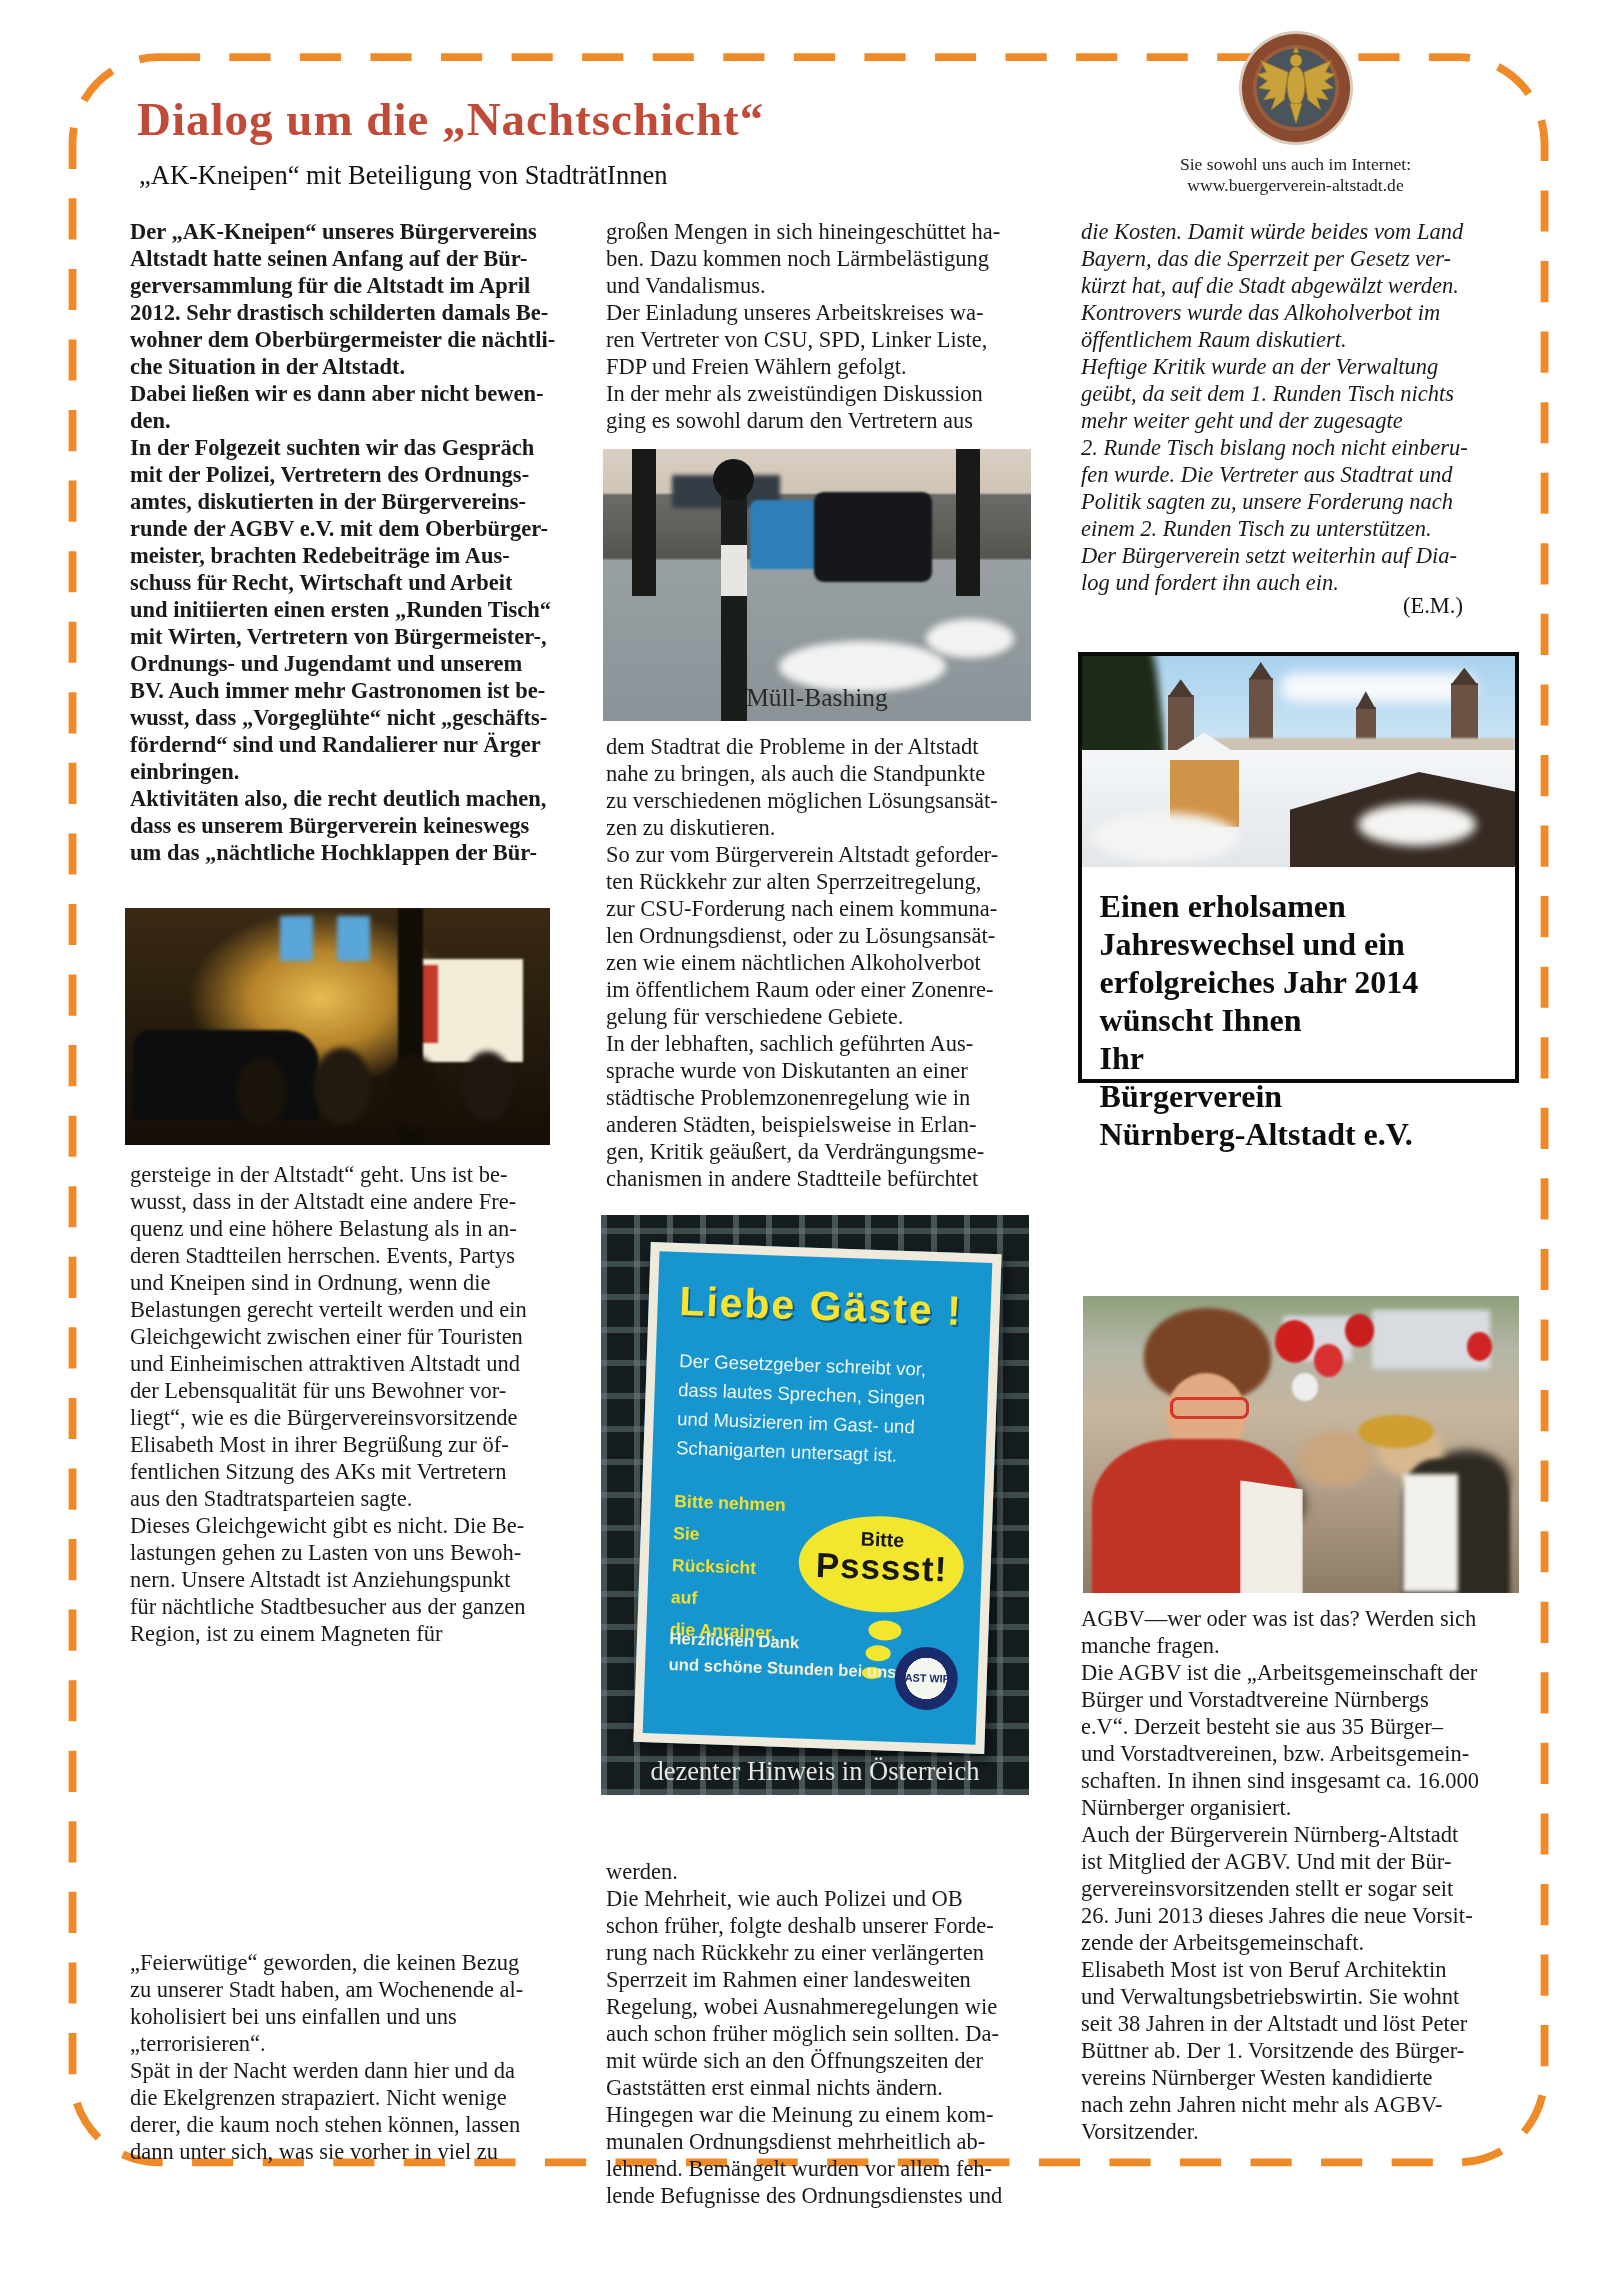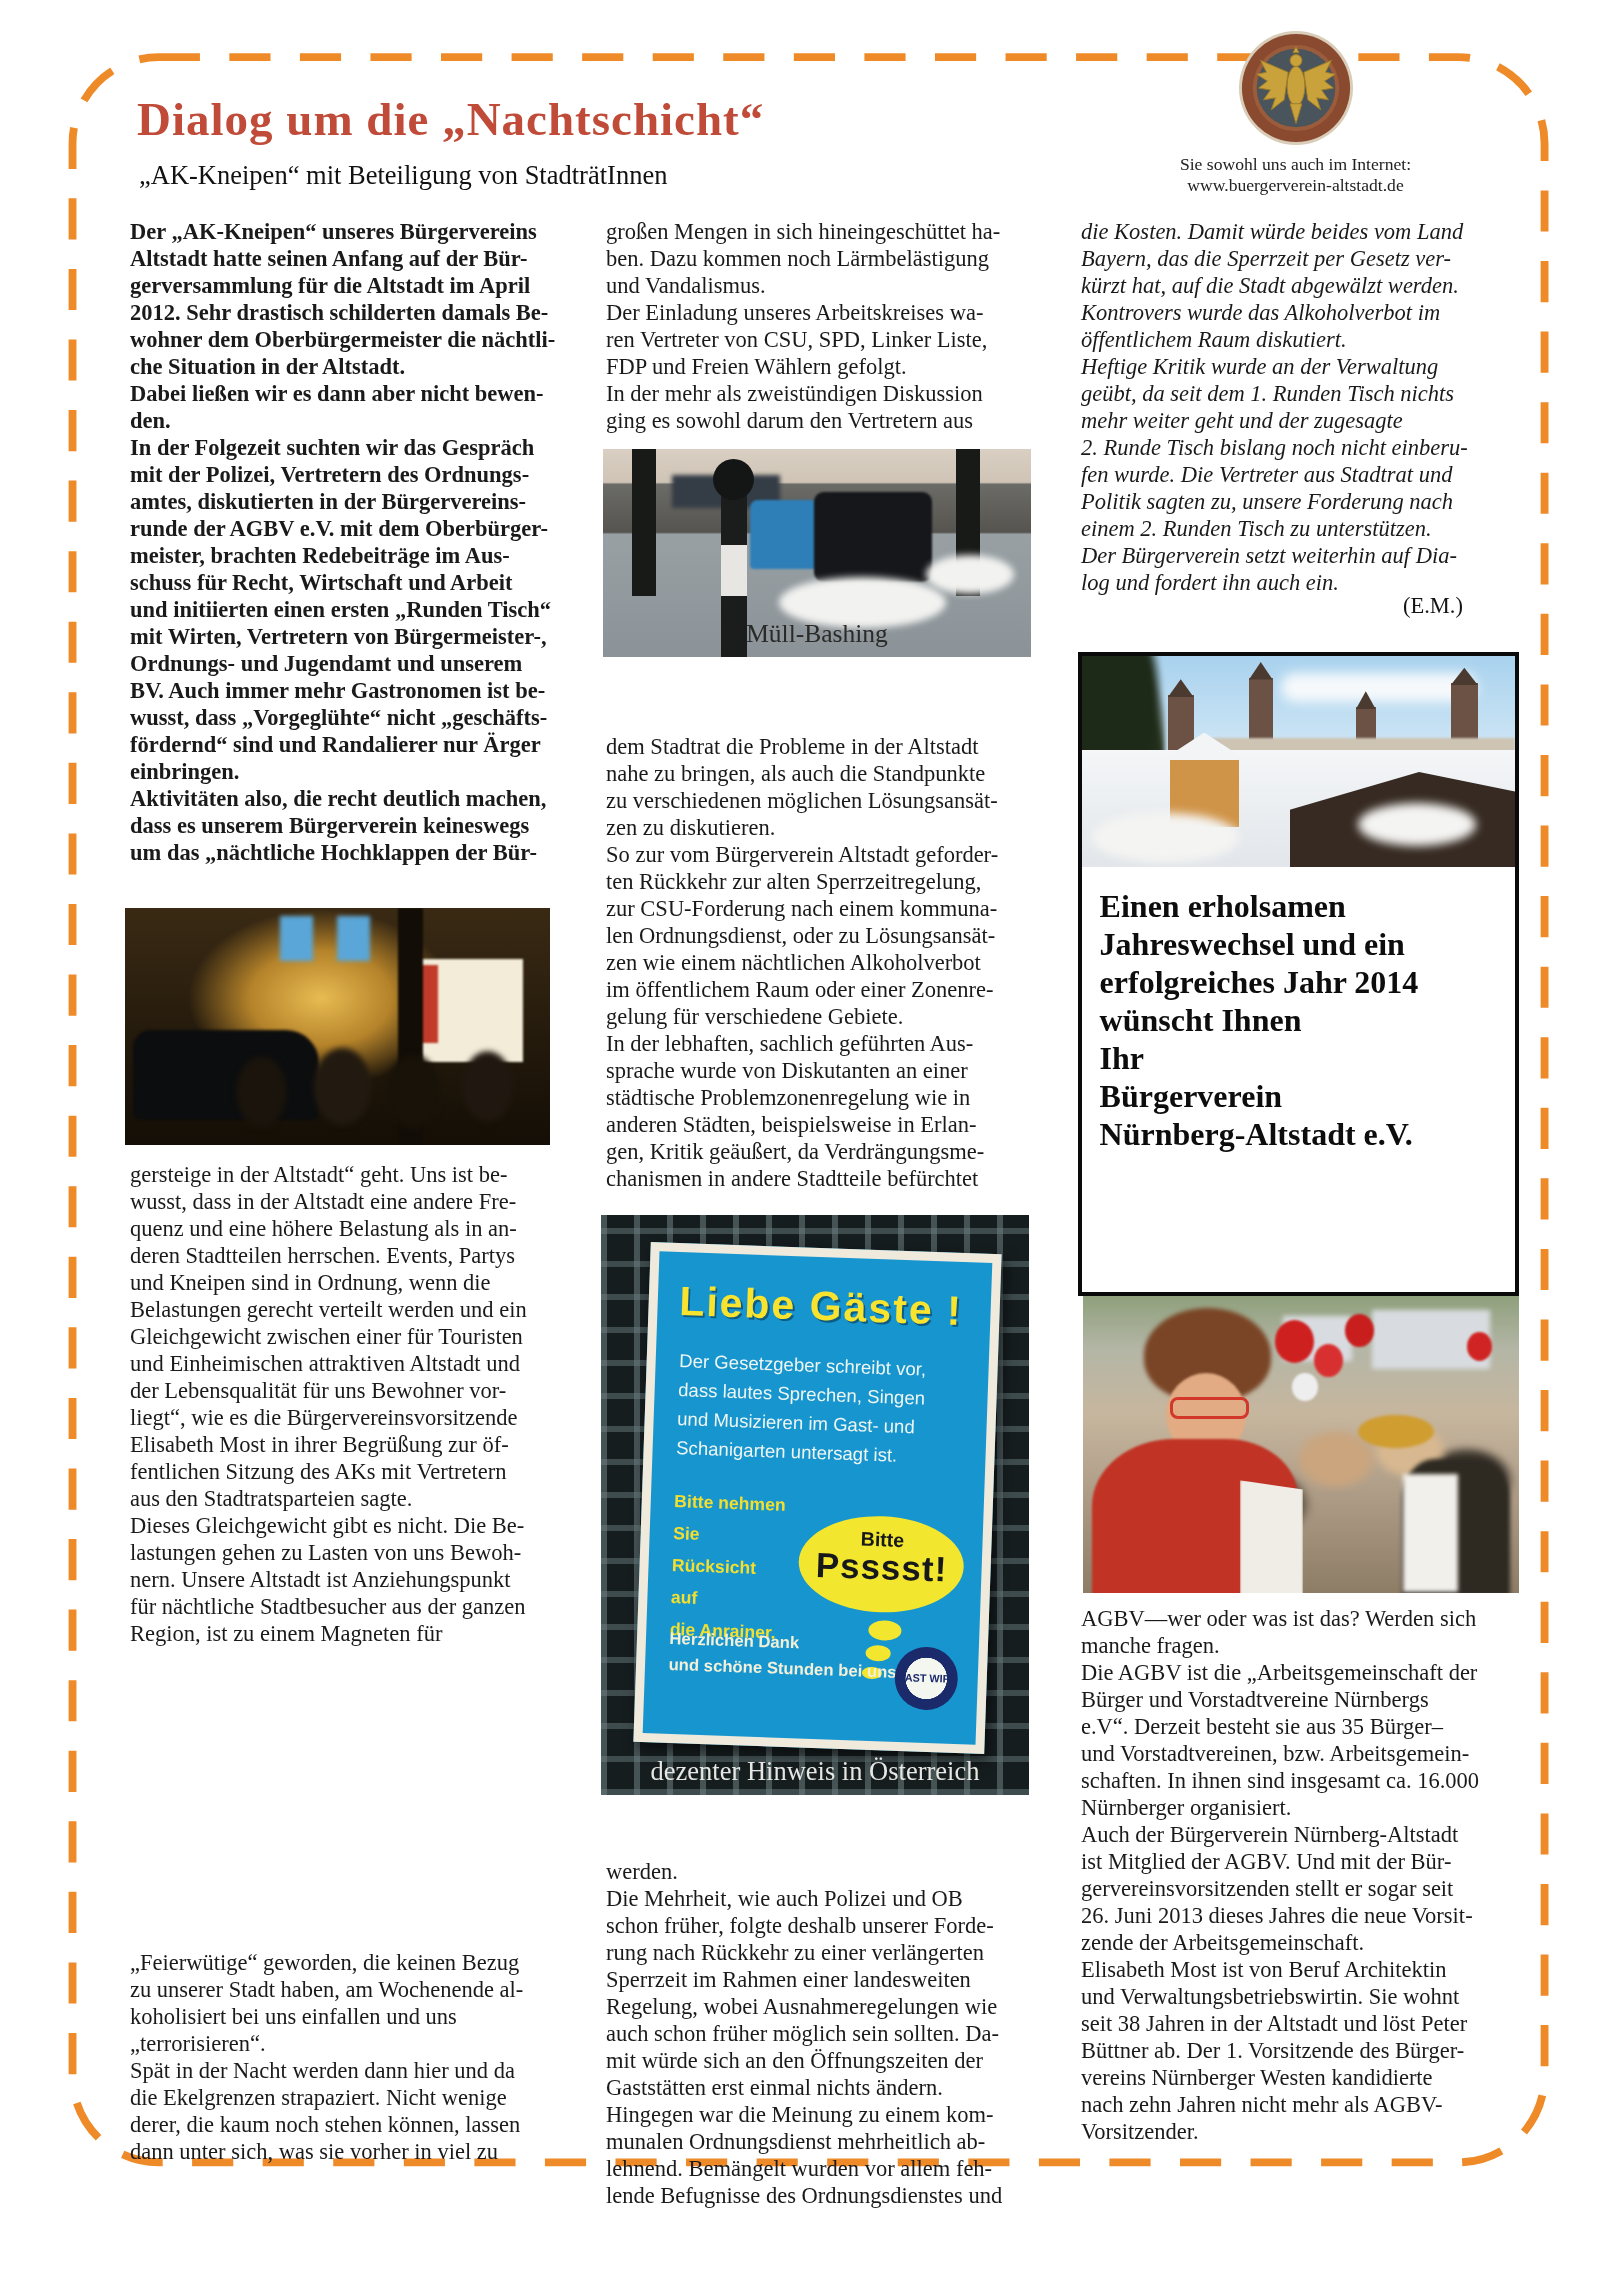--- a/index.html
+++ b/index.html
@@ -43,21 +43,21 @@
             border-radius:0 0 44px 44px;filter:blur(2px);}
   .p2 .blob{position:absolute;background:#d8d2c4;filter:blur(3.9px);opacity:.75;}
   .p2 .crowdshade{position:absolute;inset:0;background:
       radial-gradient(ellipse 59px 78px at 12% 65%, #2e2418 0 55%, transparent 70%),
       radial-gradient(ellipse 69px 88px at 38% 70%, #332818 0 55%, transparent 70%),
       radial-gradient(ellipse 69px 83px at 66% 62%, #2a2012 0 55%, transparent 70%),
       radial-gradient(ellipse 59px 78px at 90% 60%, #302616 0 55%, transparent 70%);filter:blur(2.9px);}
   .p2 .cap{bottom:9.8px;color:#dcd8d0;}
 
   
-  .p3{left:603px;top:449px;width:428px;height:208px;background:
+  .p3{left:603px;top:449px;width:428px;height:272px;background:
       linear-gradient(180deg,#d9cfc2 0%,#cfc4b6 16%,#6b6b67 17%,#56544f 40%,#98a0a4 41%,#8b9398 100%);}
   .p3 .post{position:absolute;top:0;width:23.5px;height:147px;background:#181a18;filter:blur(0.5px);}
   .p3 .car3{position:absolute;left:69px;top:25.5px;width:108px;height:33px;background:#343c46;filter:blur(2px);}
   .p3 .bin-blue{position:absolute;left:147px;top:51px;width:69px;height:69px;background:#2e7fb8;
                 border-radius:7.8px 7.8px 3.9px 3.9px;filter:blur(1px);}
   .p3 .bin-black{position:absolute;left:211px;top:43px;width:118px;height:90px;background:#15171a;
                  border-radius:9.8px;filter:blur(1px);}
   .p3 .bollard{position:absolute;left:118px;top:39px;width:25.5px;height:233px;background:#1b1d1c;}
   .p3 .bollard .ball{position:absolute;left:-7.8px;top:-29px;width:41px;height:41px;border-radius:50%;background:#141615;}
   .p3 .bollard .band{position:absolute;left:0;top:57px;width:25.5px;height:51px;background:#e8e6e2;}
@@ -82,21 +82,21 @@
   .p4 .dot{position:absolute;background:#f3e62e;border-radius:50%;}
   .p4 .sg-thanks{position:absolute;left:23.5px;bottom:57px;font-size:16.7px;font-weight:bold;
                  line-height:25.5px;color:#f2f0d8;}
   .p4 .badge{position:absolute;right:19.6px;bottom:33px;width:63px;height:63px;border-radius:50%;
              background:radial-gradient(circle at 50% 50%, #f4f6f0 0 46%, #1b2a6b 47% 72%, #f3e62e 73% 100%);
              display:flex;align-items:center;justify-content:center;text-align:center;
              font-size:10.8px;font-weight:bold;color:#1b2a6b;line-height:11.8px;}
   .p4 .cap{bottom:7.8px;color:#e6e6e2;font-size:26.5px;}
 
   
-  .gbox{position:absolute;left:1078px;top:652px;width:441px;height:644px;border:4.9px solid #0a0a0a;
+  .gbox{position:absolute;left:1078px;top:652px;width:441px;height:431px;border:4.9px solid #0a0a0a;
         box-sizing:border-box;background:#fff;}
   .wphoto{position:relative;width:100%;height:211px;background:
       linear-gradient(180deg,#a9d2ee 0%,#cfe6f5 45%,#eef4f8 100%);overflow:hidden;}
   .wphoto .cloud{position:absolute;left:46%;top:8%;width:196px;height:29px;background:#fdfdfd;
                  border-radius:19.6px;filter:blur(5.9px);opacity:.9;}
   .wphoto .tree{position:absolute;left:-25.5px;top:-9.8px;width:108px;height:186px;background:
       radial-gradient(ellipse at 30% 30%, #1e2a18 0 60%, transparent 70%),
       radial-gradient(ellipse at 55% 70%, #24301c 0 55%, transparent 70%);filter:blur(2px);}
   .wphoto .tower{position:absolute;background:#6b5244;}
   .wphoto .tower::before{content:"";position:absolute;left:0;top:-15.7px;width:100%;height:17.6px;

